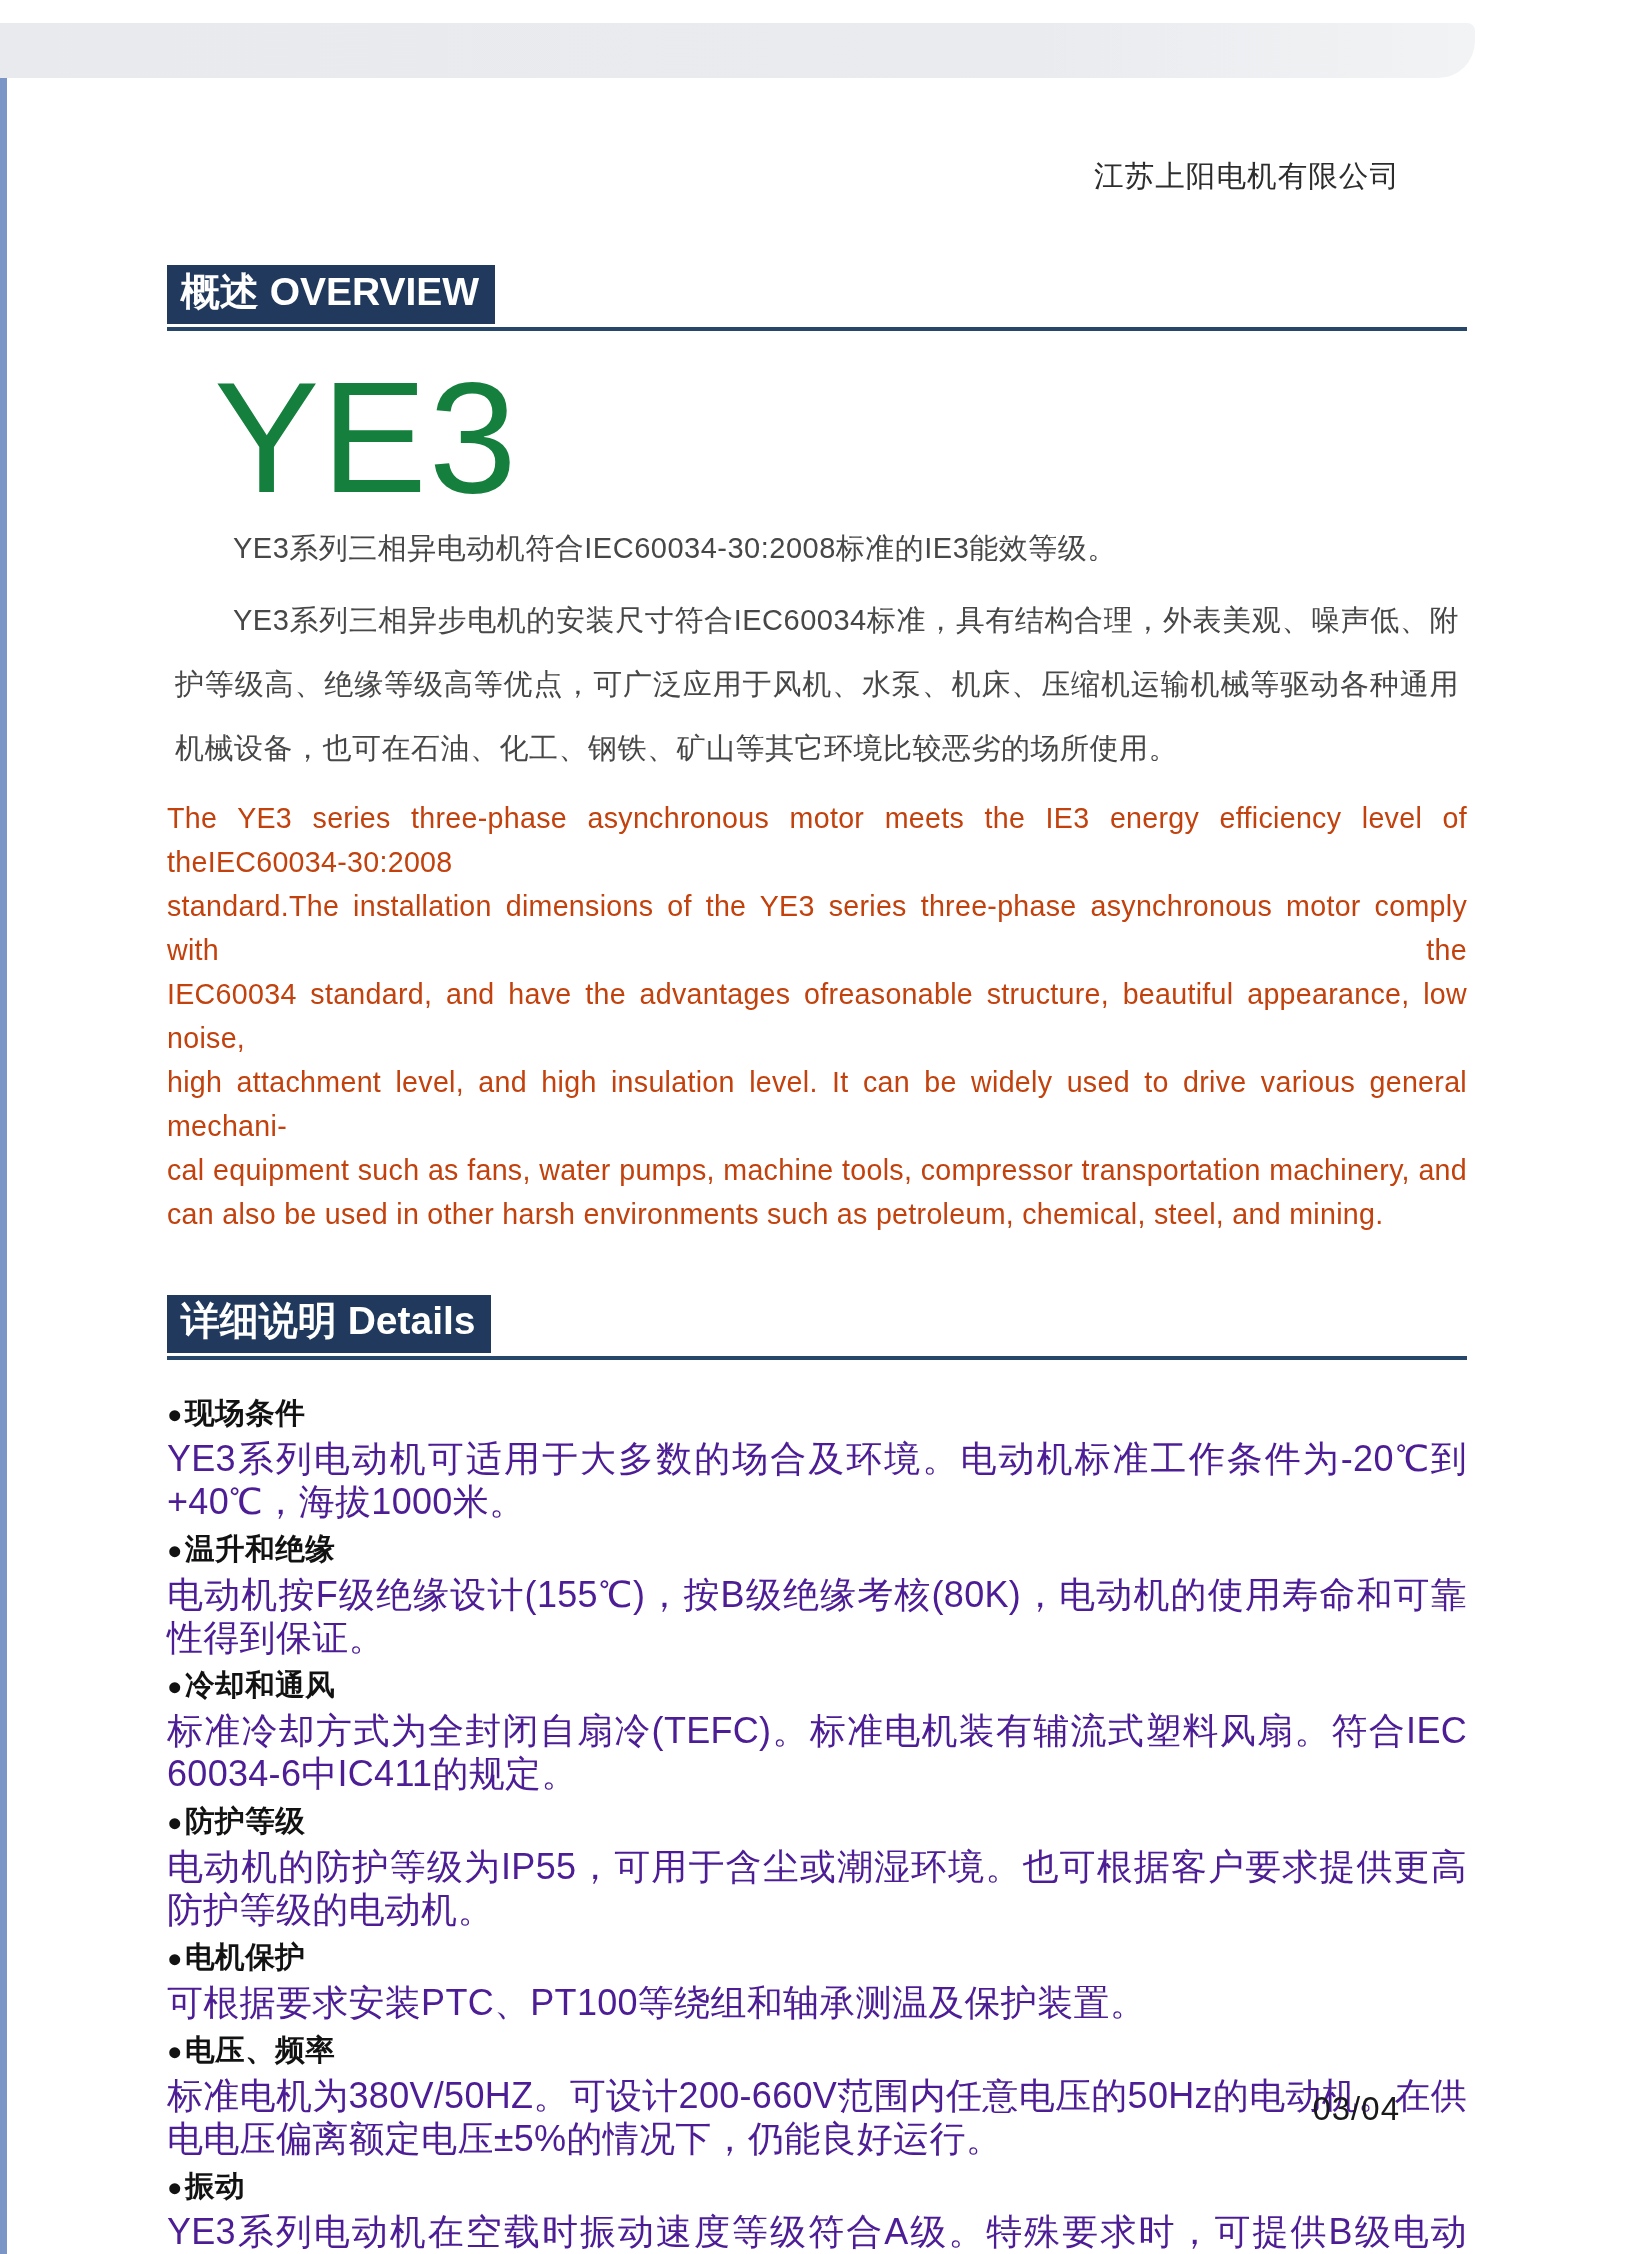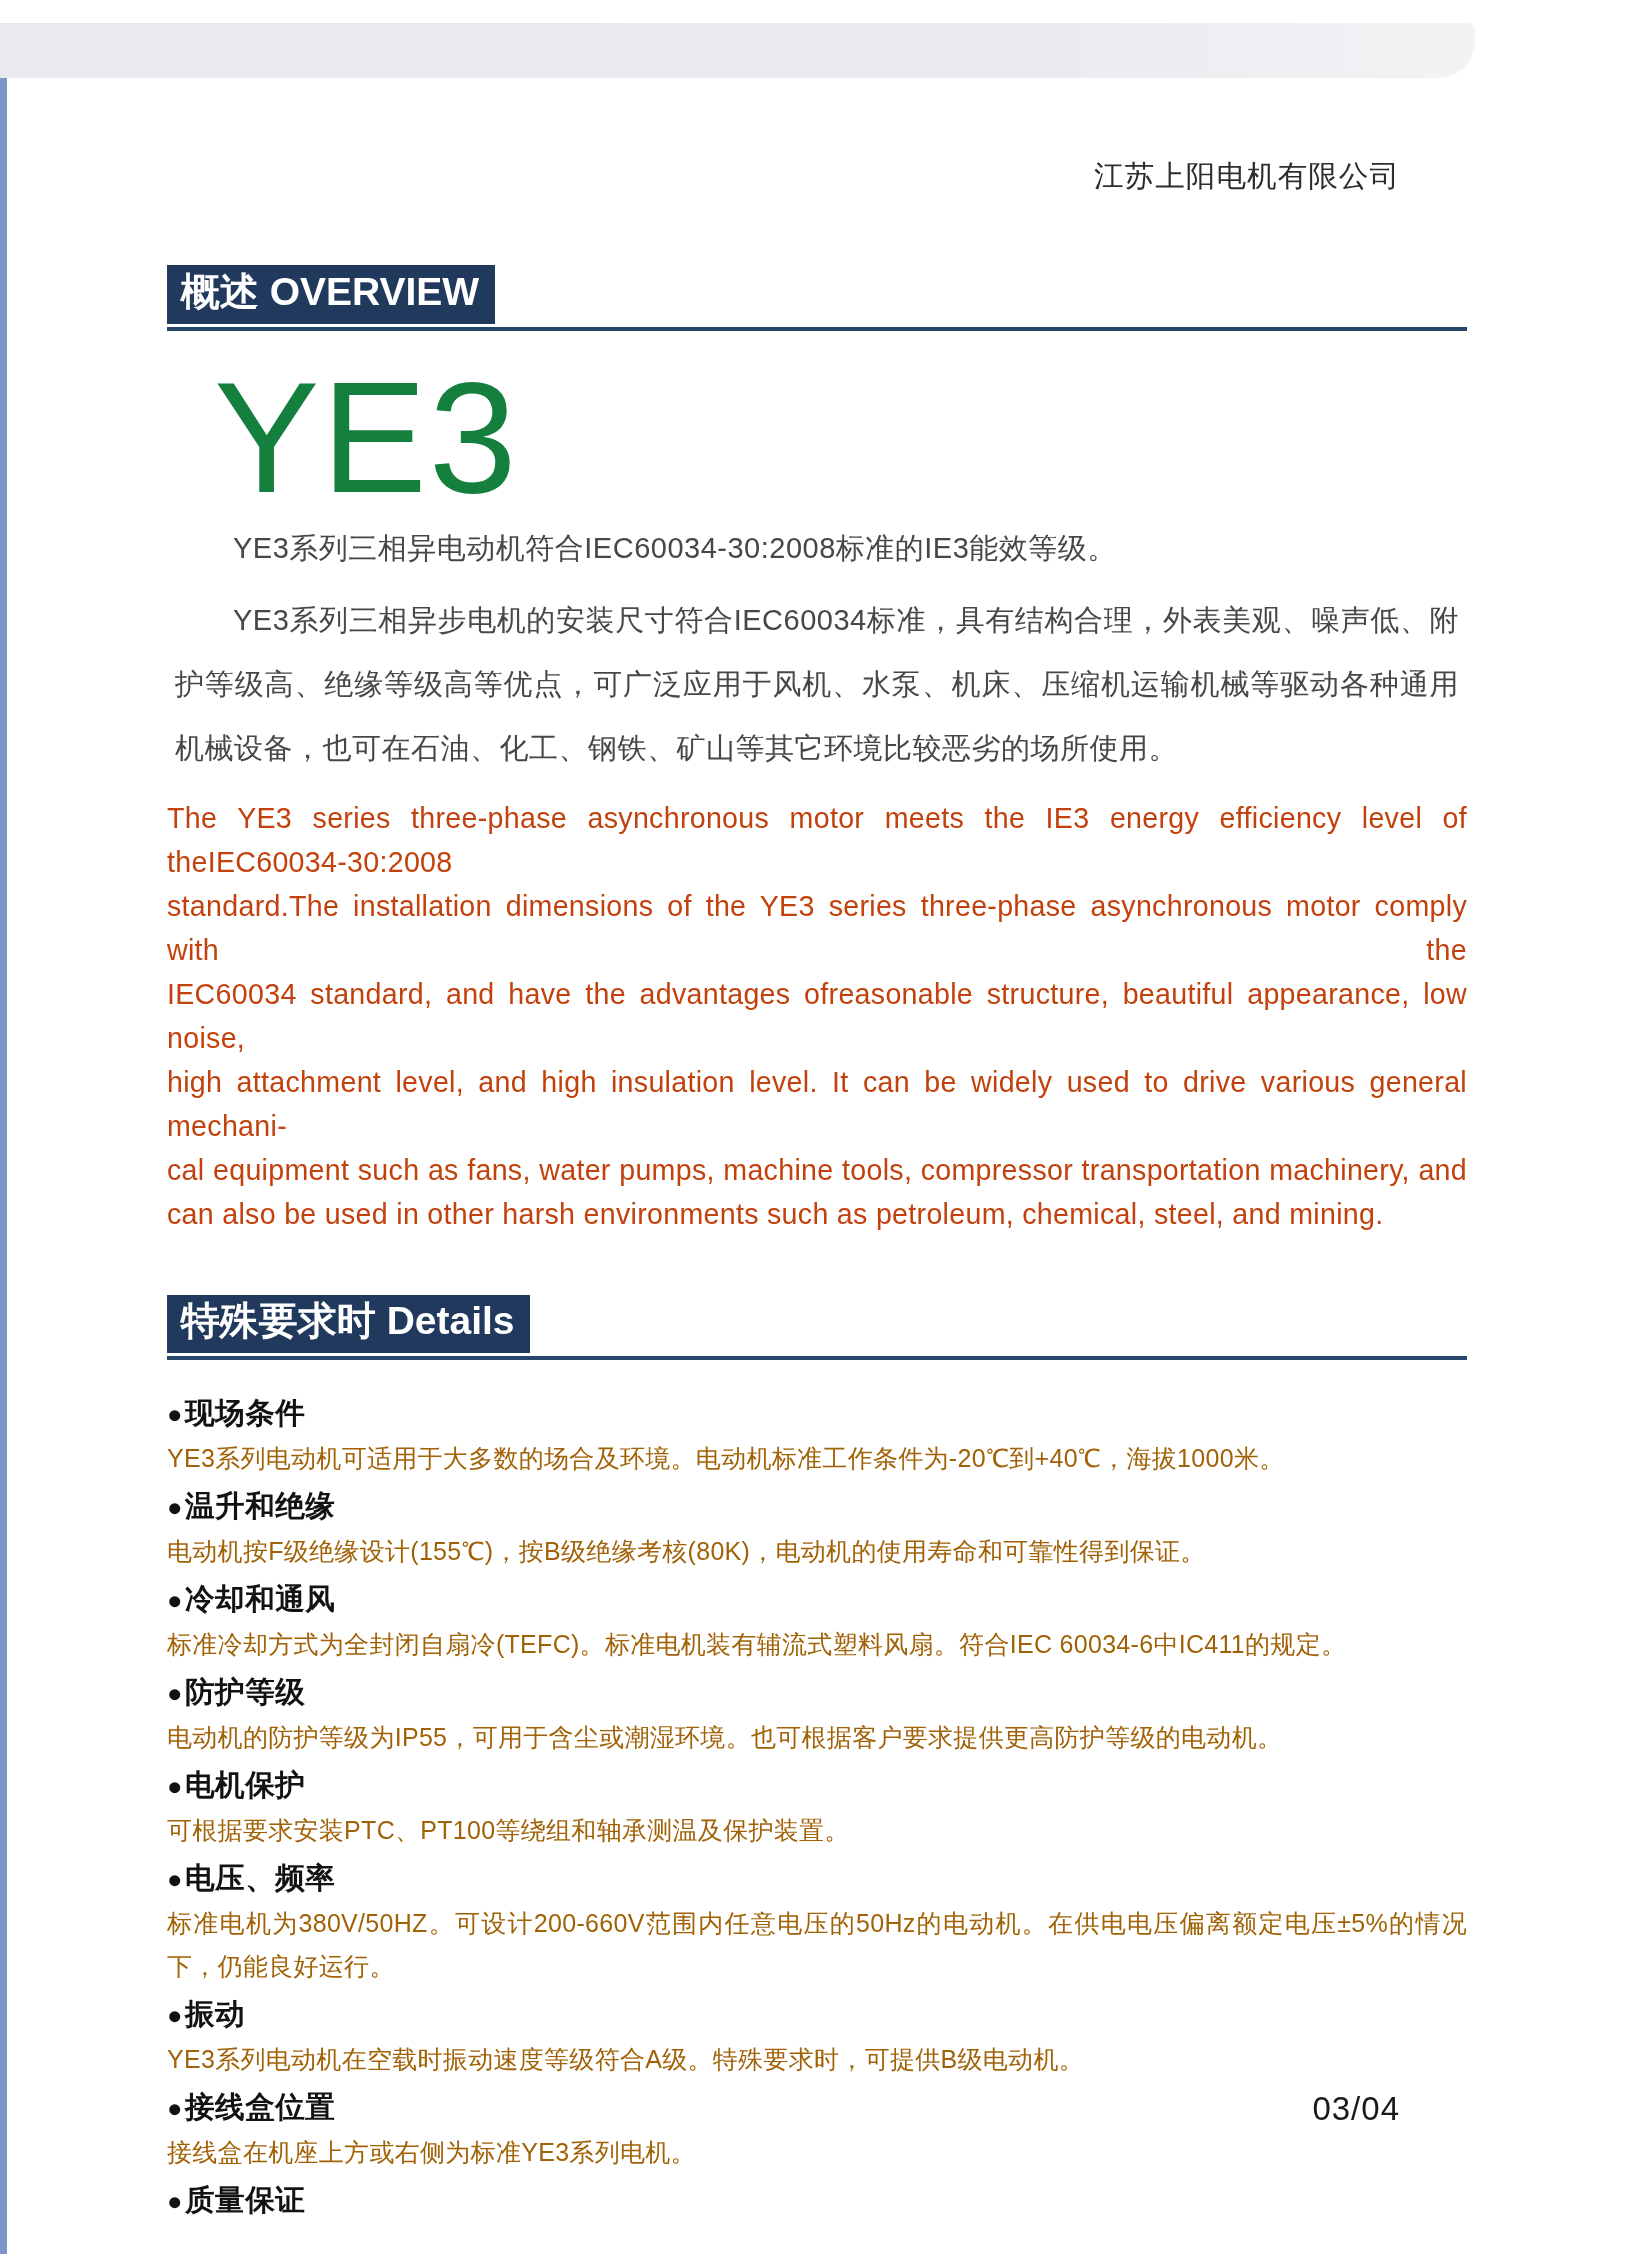--- a/index.html
+++ b/index.html
@@ -102,23 +102,23 @@
   .detail-heading {
     font-size: 29.6px;
     line-height: 45px;
     font-weight: bold;
     color: #121212;
     letter-spacing: 0.5px;
   }
   .bullet { font-size: 25.6px; margin-right: 2px; }
   .detail-body {
     margin: 0;
-    font-size: 25px;
+    font-size: 36px;
     line-height: 43px;
-    color: #a16207;
+    color: #4c1d95;
     text-align: justify;
     letter-spacing: 0.3px;
   }
 
   .page-number {
     position: absolute;
     top: 2090px; right: 184px;
     font-size: 33px;
     font-weight: 500;
     color: #1a1a1a;
@@ -160,21 +160,21 @@
         <div class="en-line">IEC60034 standard, and have the advantages ofreasonable structure, beautiful appearance, low noise,</div>
 
         <div class="en-line">high attachment level, and high insulation level. It can be widely used to drive various general mechani-</div>
 
         <div class="en-line">cal equipment such as fans, water pumps, machine tools, compressor transportation machinery, and</div>
 
         <div class="en-line">can also be used in other harsh environments such as petroleum, chemical, steel, and mining.</div>
       </div>
 
     <div class="section-header details-header">
-      <div class="section-title-box">特殊要求时 Details</div>
+      <div class="section-title-box">详细说明 Details</div>
       <div class="section-rule"></div>
     </div>
 
     <div class="details-list">
 
         <div class="detail-item">
           <div class="detail-heading">
             <span class="bullet">●</span><span>现场条件</span>
           </div>
           <p class="detail-body">YE3系列电动机可适用于大多数的场合及环境。电动机标准工作条件为-20℃到+40℃，海拔1000米。</p>

